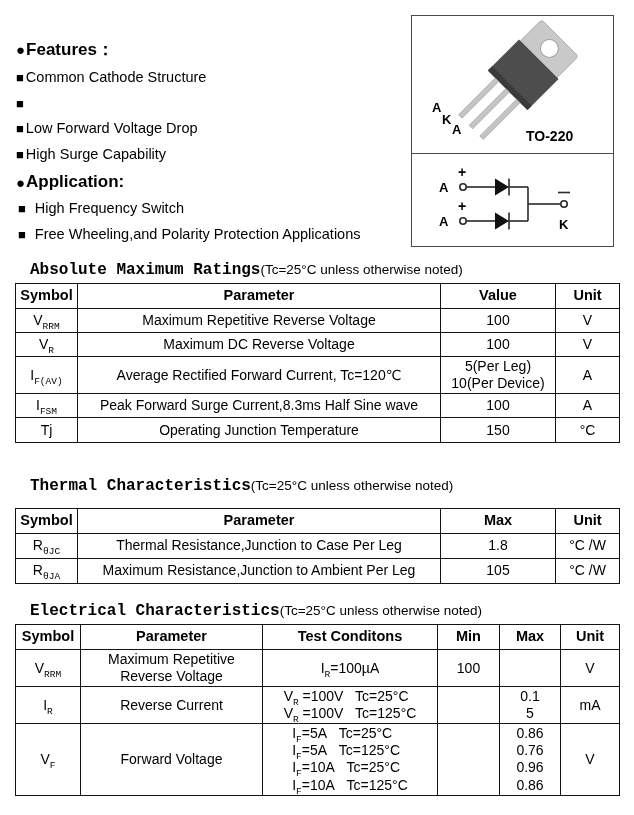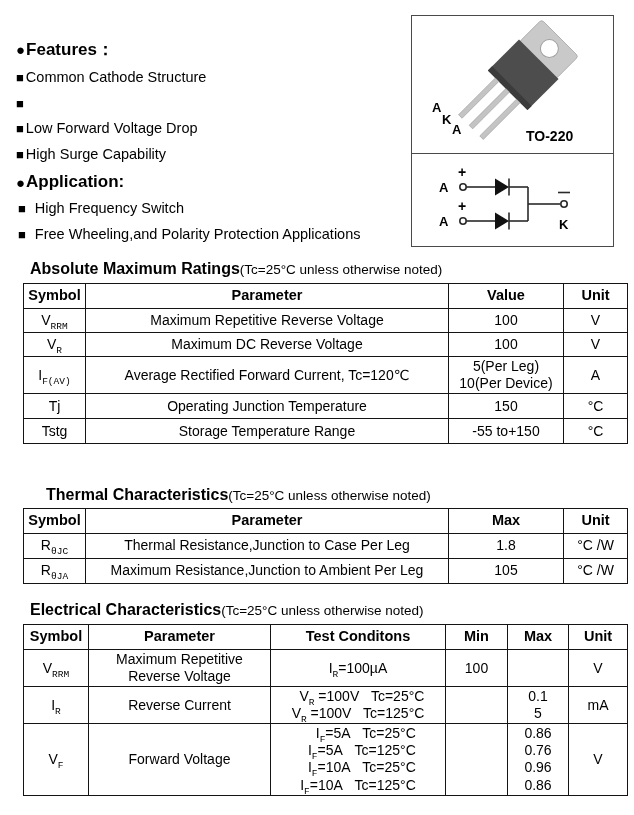--- a/index.html
+++ b/index.html
@@ -14,32 +14,32 @@
   .feat-item{font-size:14.5px;margin:0 0 10.5px 0;display:flex;align-items:center;line-height:15px;}
   .feat-item .sq{font-size:13px;margin-right:2px;}
   .app-item .sq{margin-right:9px;margin-left:2px;}
   .app-heading{margin-top:2px;}
   
   .pkg-box{position:absolute;left:411px;top:15px;width:201px;height:230px;border:1.6px solid #4a4a4a;background:#fff;}
   .pkg-top{width:100%;height:137px;border-bottom:1.6px solid #4a4a4a;}
   .pkg-bottom{width:100%;height:91px;}
   
   .sec-head{position:absolute;left:30px;white-space:nowrap;}
-  .sec-title{font-size:16px;font-weight:bold;}
+  .sec-title{font-size:16px;font-weight:bold;font-family:Liberation Mono, monospace;}
   .sec-sub{font-size:13.5px;}
   
-  table.ds{position:absolute;left:23px;border-collapse:collapse;table-layout:fixed;width:604px;}
+  table.ds{position:absolute;left:15px;border-collapse:collapse;table-layout:fixed;width:604px;}
   table.ds th,table.ds td{
     border:1.6px solid #141414;text-align:center;vertical-align:middle;
     font-size:14px;line-height:1.22;padding:1px 2px;overflow:hidden;
   }
   table.ds th{font-size:14.5px;font-weight:bold;}
   sub{font-size:0.68em;line-height:0;font-family:Liberation Mono, monospace;}
   .rh24{height:24px}.rh25{height:25px}.rh37{height:37px}.rh68{height:68px}
-  .cond-left{display:inline-block;text-align:right;}
+  .cond-left{display:inline-block;text-align:left;}
   
   .c4-sym{width:62px}.c4-par{width:363px}.c4-val{width:115px}.c4-unit{width:64px}
   
   .c6-sym{width:65px}.c6-par{width:182px}.c6-test{width:175px}.c6-min{width:62px}.c6-max{width:61px}.c6-unit{width:59px}
 </style>
 </head>
 <body>
 
 <div class="page">
 
@@ -155,36 +155,36 @@
       <td>Maximum DC Reverse Voltage</td>
       <td>100</td>
       <td>V</td>
     </tr>
     <tr class="rh37">
       <td>I<sub>F(AV)</sub></td>
       <td>Average Rectified Forward Current, Tc=120℃</td>
       <td>5(Per Leg)<br>10(Per Device)</td>
       <td>A</td>
     </tr>
+    <tr class="rh24">
+      <td>I<sub>FSM</sub></td>
+      <td>Peak Forward Surge Current,8.3ms Half Sine wave</td>
+      <td>100</td>
+      <td>A</td>
+    </tr>
     <tr class="rh25">
       <td>Tj</td>
       <td>Operating Junction Temperature</td>
       <td>150</td>
       <td>°C</td>
     </tr>
-    <tr class="rh25">
-      <td>Tstg</td>
-      <td>Storage Temperature Range</td>
-      <td>-55 to+150</td>
-      <td>°C</td>
-    </tr>
   </tbody>
     </table>
 
-  <div class="sec-head" style="top:486px;margin-left:16px;">
+  <div class="sec-head" style="top:476px;">
     <span class="sec-title">Thermal Characteristics</span><span class="sec-sub">(Tc=25°C unless otherwise noted)</span>
   </div>
   <table class="ds" style="top:508px;">
     <colgroup>
         <col class="c4-sym">
         <col class="c4-par">
         <col class="c4-val">
         <col class="c4-unit">
       </colgroup>
     <tbody>

